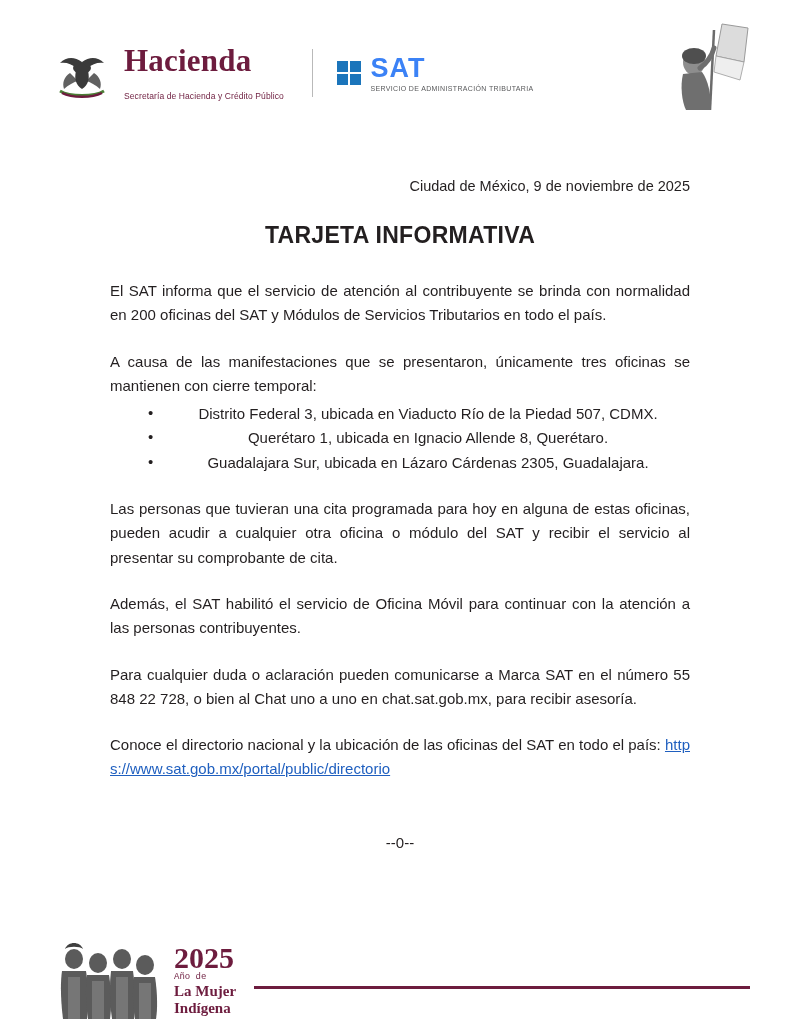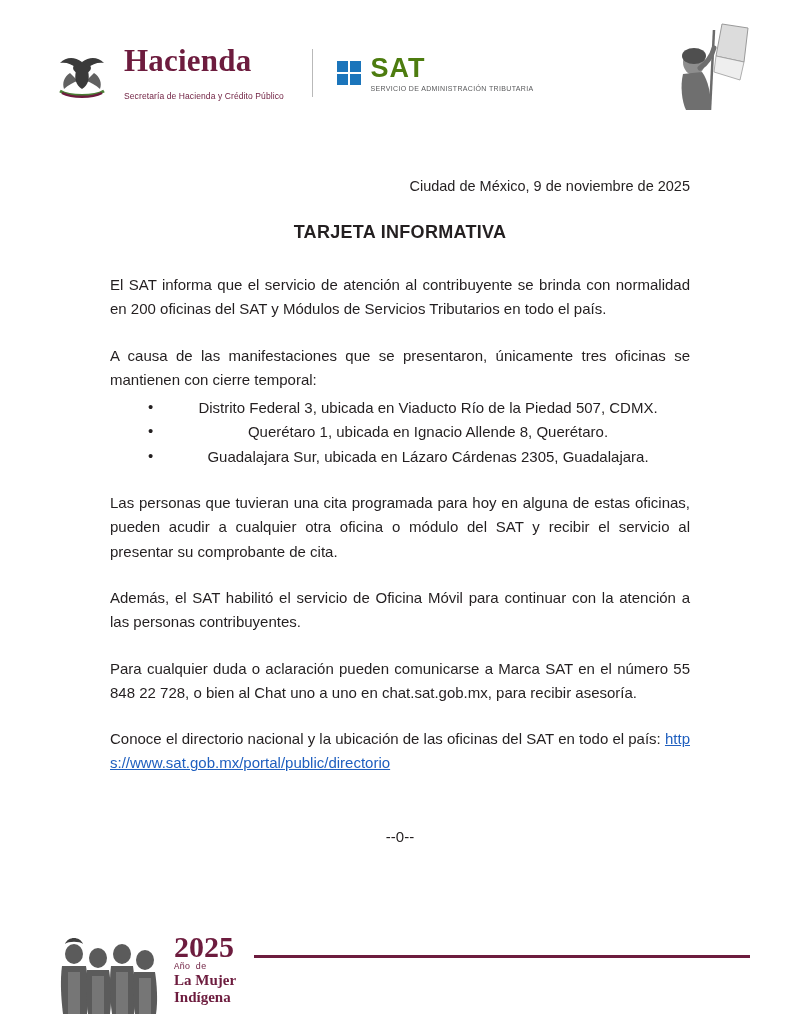--- a/index.html
+++ b/index.html
@@ -82,21 +82,21 @@
     background: #1b75bb;
   }
   .sat-text {
     display: flex;
     flex-direction: column;
   }
   .sat-name {
     font-family: "Liberation Sans", sans-serif;
     font-size: 27px;
     font-weight: 700;
-    color: #4d7c0f;
+    color: #3b82f6;
     letter-spacing: 1px;
     line-height: 1;
   }
   .sat-sub {
     font-size: 7px;
     color: #58595b;
     letter-spacing: 0.35px;
     margin-top: 3px;
   }
 
@@ -118,21 +118,21 @@
     text-align: right;
     font-family: "Liberation Sans", sans-serif;
     font-size: 14.5px;
     color: #231f20;
     margin-top: 48px;
     margin-right: 0;
   }
   .doc-title {
     text-align: center;
     font-family: "Liberation Sans", sans-serif;
-    font-size: 18px;
+    font-size: 23px;
     font-weight: 700;
     letter-spacing: 0.3px;
     margin-top: 28px;
     margin-bottom: 0;
     color: #231f20;
   }
   p.body-text {
     font-size: 15px;
     line-height: 1.62;
     text-align: justify;
@@ -177,21 +177,21 @@
   
   .footer {
     position: absolute;
     left: 0;
     right: 0;
     bottom: 0;
     height: 112px;
   }
   .footer-inner {
     display: flex;
-    align-items: center;
+    align-items: flex-end;
     padding: 0 50px 16px 52px;
     height: 100%;
     box-sizing: border-box;
   }
   .footer-art {
     width: 112px;
     height: 86px;
     flex: 0 0 auto;
     position: relative;
   }

